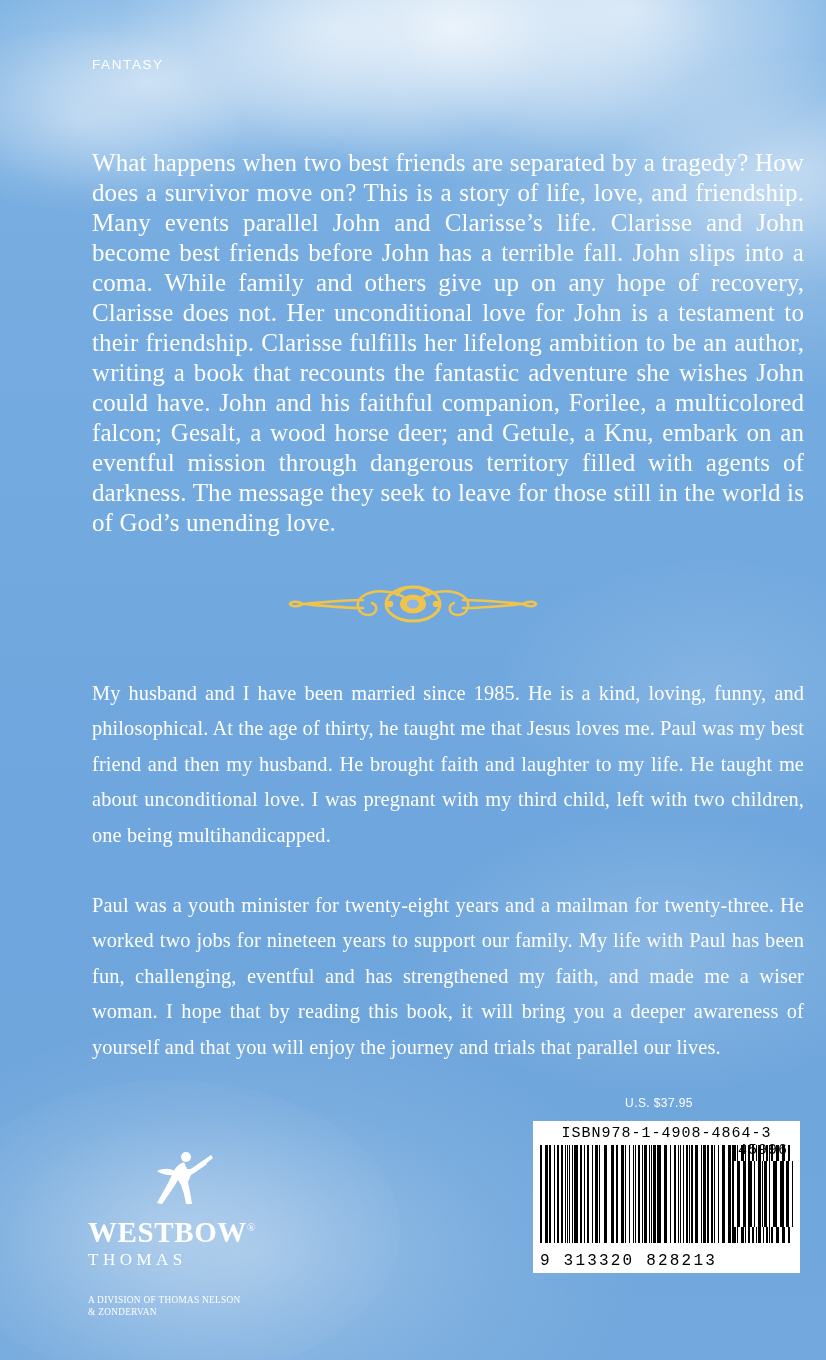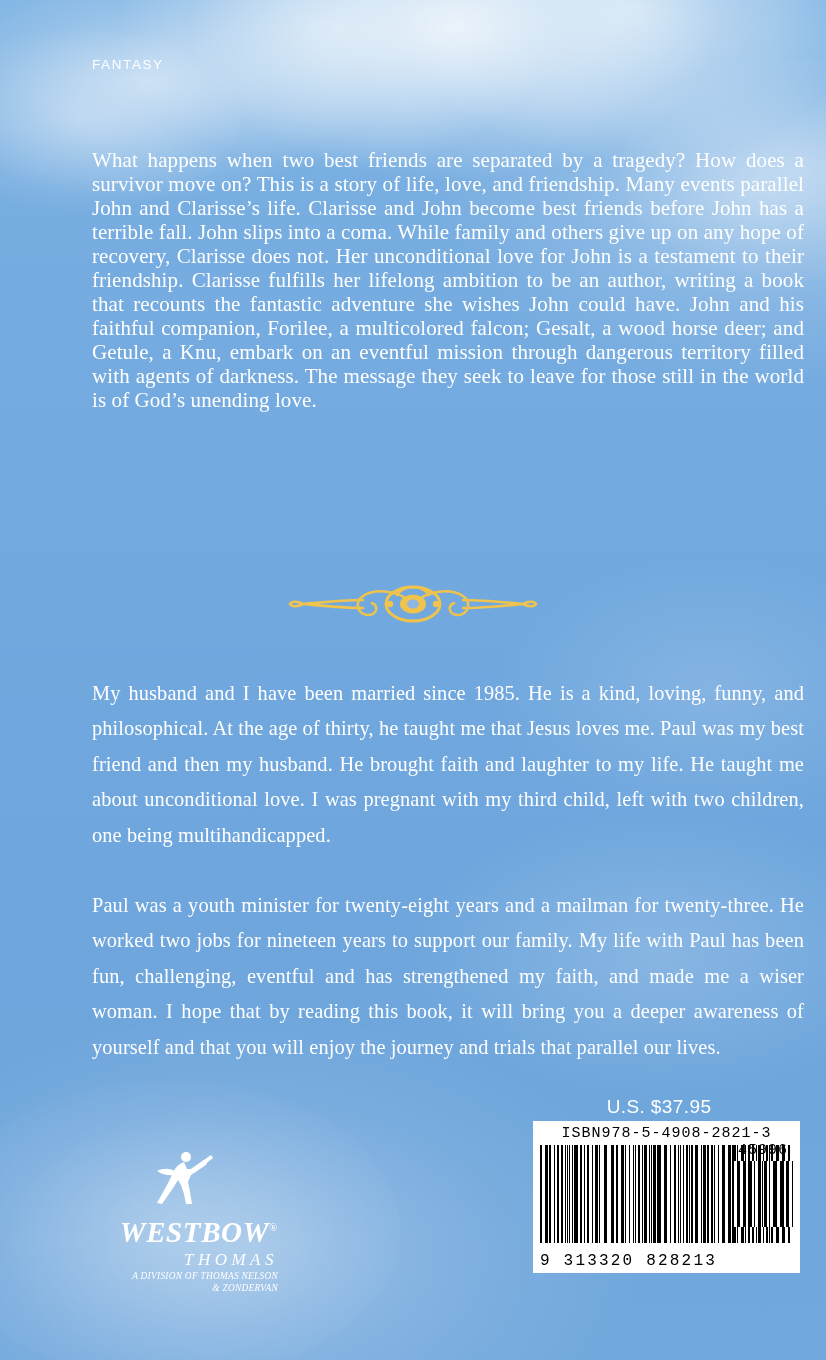--- a/index.html
+++ b/index.html
@@ -50,22 +50,22 @@
     letter-spacing: 1.6px;
     font-weight: 400;
   }
 
   .blurb {
     position: absolute;
     left: 92px;
     top: 148px;
     width: 712px;
     color: #ffffff;
-    font-size: 21px;
-    line-height: 24px;
+    font-size: 25px;
+    line-height: 30px;
     text-align: justify;
     text-align-last: left;
     letter-spacing: 0.1px;
   }
 
   .ornament {
     position: absolute;
     left: 0;
     top: 578px;
     width: 826px;
@@ -88,23 +88,22 @@
   }
   .author-note p { margin: 0; }
   .author-note p + p { margin-top: 35px; }
 
   
   .publisher {
     position: absolute;
     left: 88px;
     top: 1145px;
     width: 190px;
-    text-align: right;
+    text-align: left;
     color: #ffffff;
-    font-style: italic;
   }
   .pub-mark {
     height: 66px;
     display: flex;
     align-items: flex-end;
     justify-content: center;
   }
   .pub-name {
     font-family: "Liberation Serif", serif;
     font-size: 29px;
@@ -124,33 +123,33 @@
     font-family: "Liberation Serif", serif;
     font-size: 17px;
     letter-spacing: 4.5px;
     margin-top: 3px;
   }
   .pub-div {
     font-family: "Liberation Serif", serif;
     font-size: 9.3px;
     letter-spacing: 0.3px;
     line-height: 12px;
-    margin-top: 0;
+    margin-top: 24px;
   }
 
   
   .price {
     position: absolute;
     right: 27px;
     top: 1096px;
     width: 280px;
     text-align: center;
     color: #ffffff;
     font-family: "Liberation Sans", sans-serif;
-    font-size: 19px;
+    font-size: 12px;
     letter-spacing: 0.4px;
   }
   .barcode-box {
     position: absolute;
     left: 533px;
     top: 1121px;
     width: 267px;
     height: 152px;
     background: #ffffff;
     padding: 0;
@@ -267,21 +266,21 @@
     <div class="pub-sub">THOMAS</div>
     <div class="pub-div">A DIVISION OF THOMAS NELSON</div>
     <div class="pub-div" style="margin-top:0">&amp; ZONDERVAN</div>
   </div>
 
   <div class="price">U.S. $37.95</div>
 
   <div class="barcode-box">
     <div class="bc-top">
       <span style="">ISBN</span>
-      <span>978-5-4908-2821-3</span>
+      <span>978-1-4908-4864-3</span>
     </div>
 
     <div class="bc-main">
       <div class="bars" id="main-bars">
           <span style="width:2px;background:#000"></span>
           <span style="width:3px;background:#fff"></span>
           <span style="width:3px;background:#000"></span>
           <span style="width:1px;background:#fff"></span>
           <span style="width:2px;background:#000"></span>
           <span style="width:3px;background:#fff"></span>

